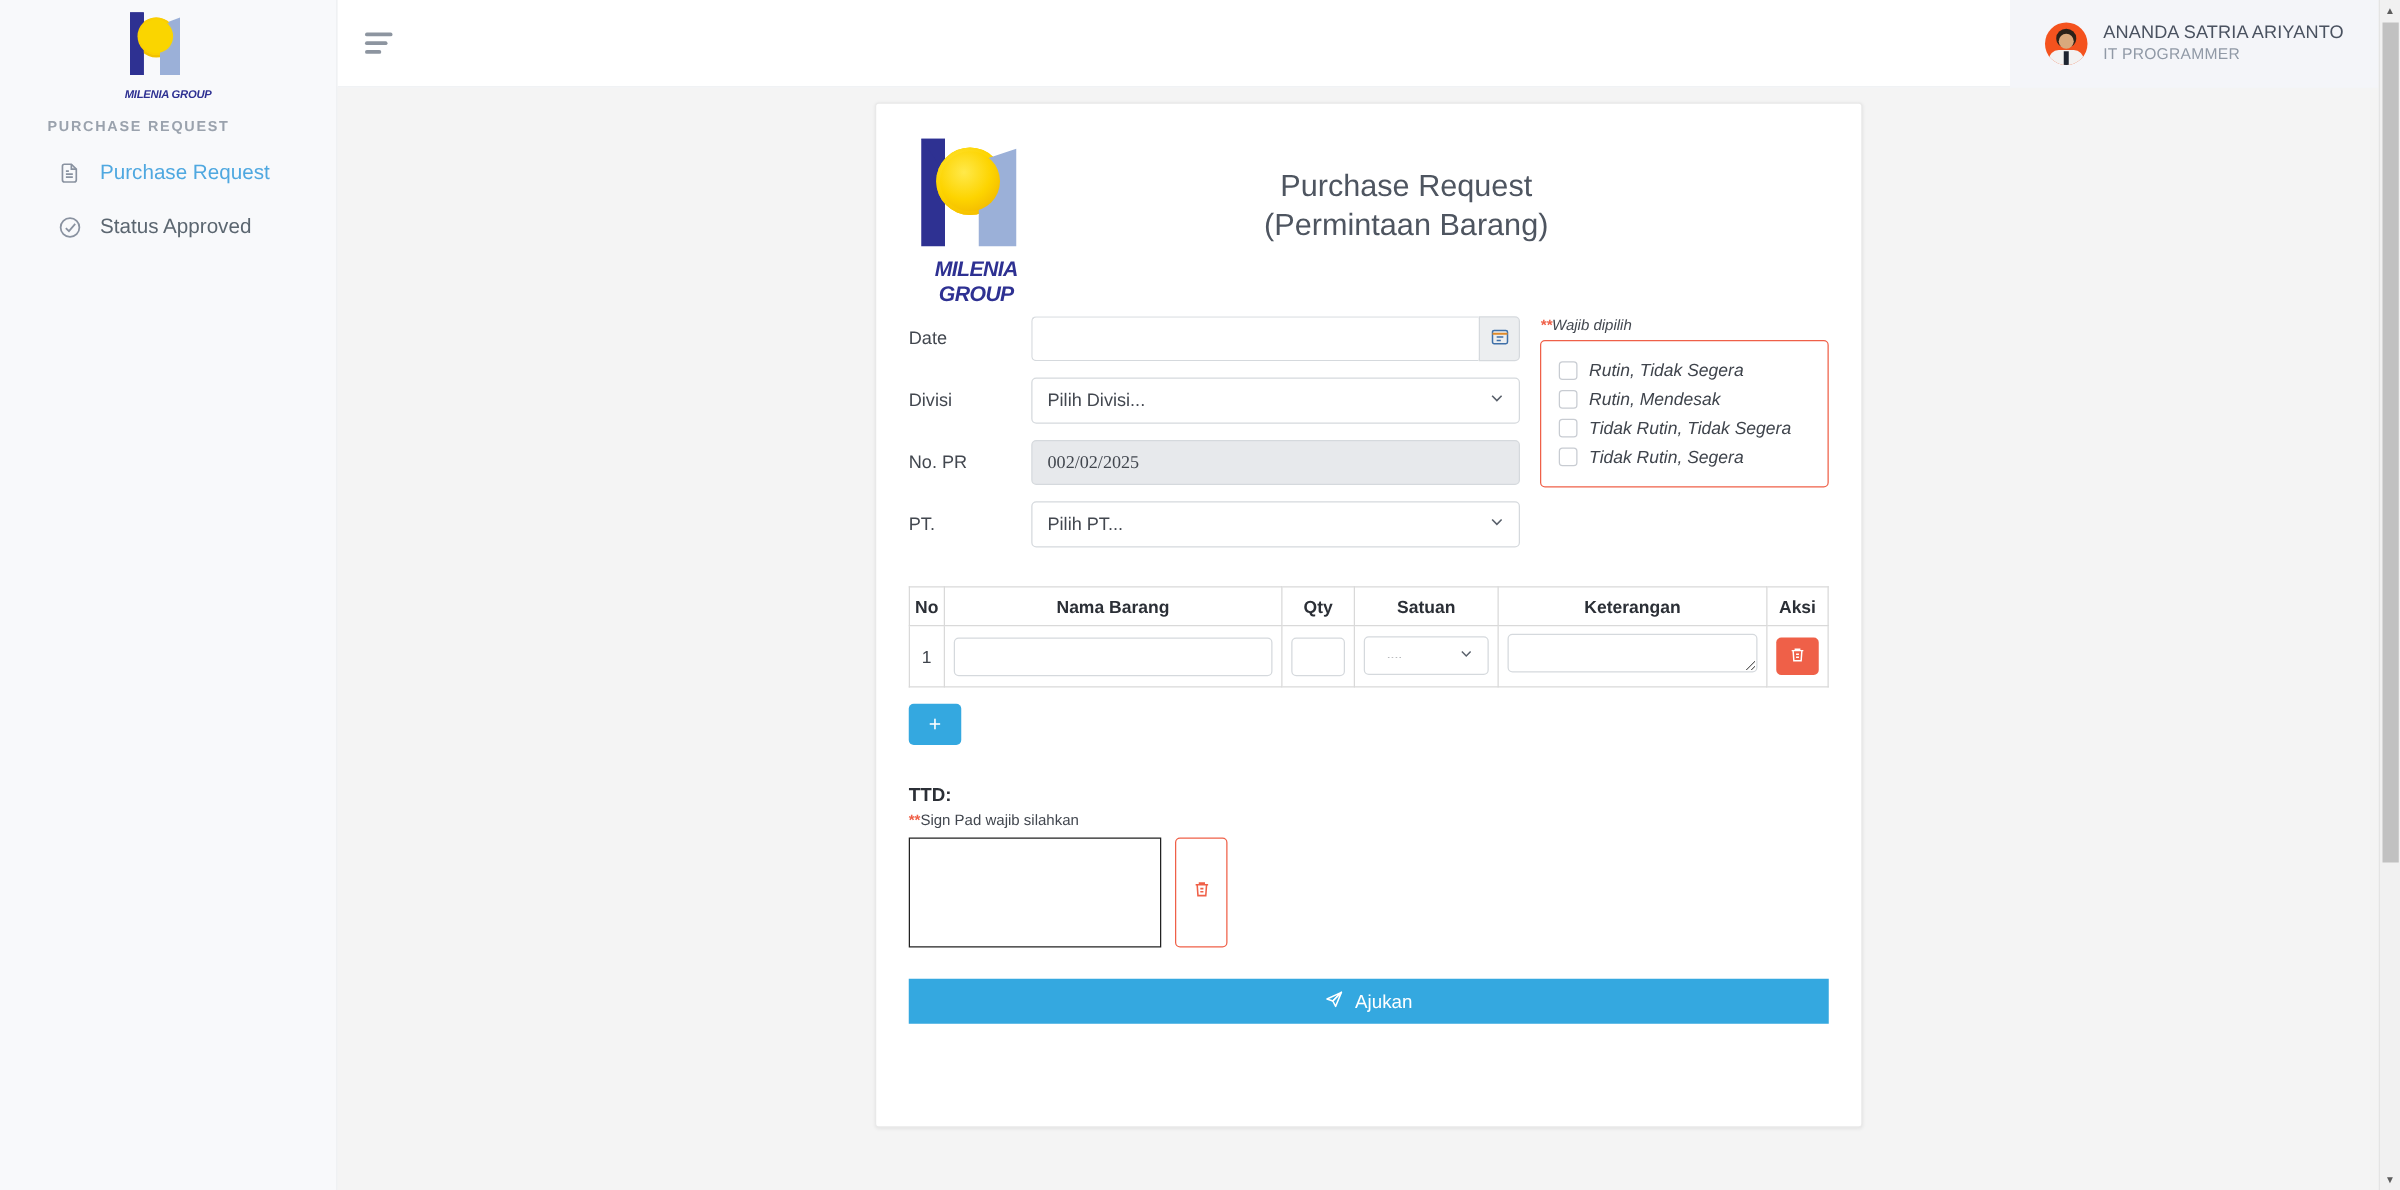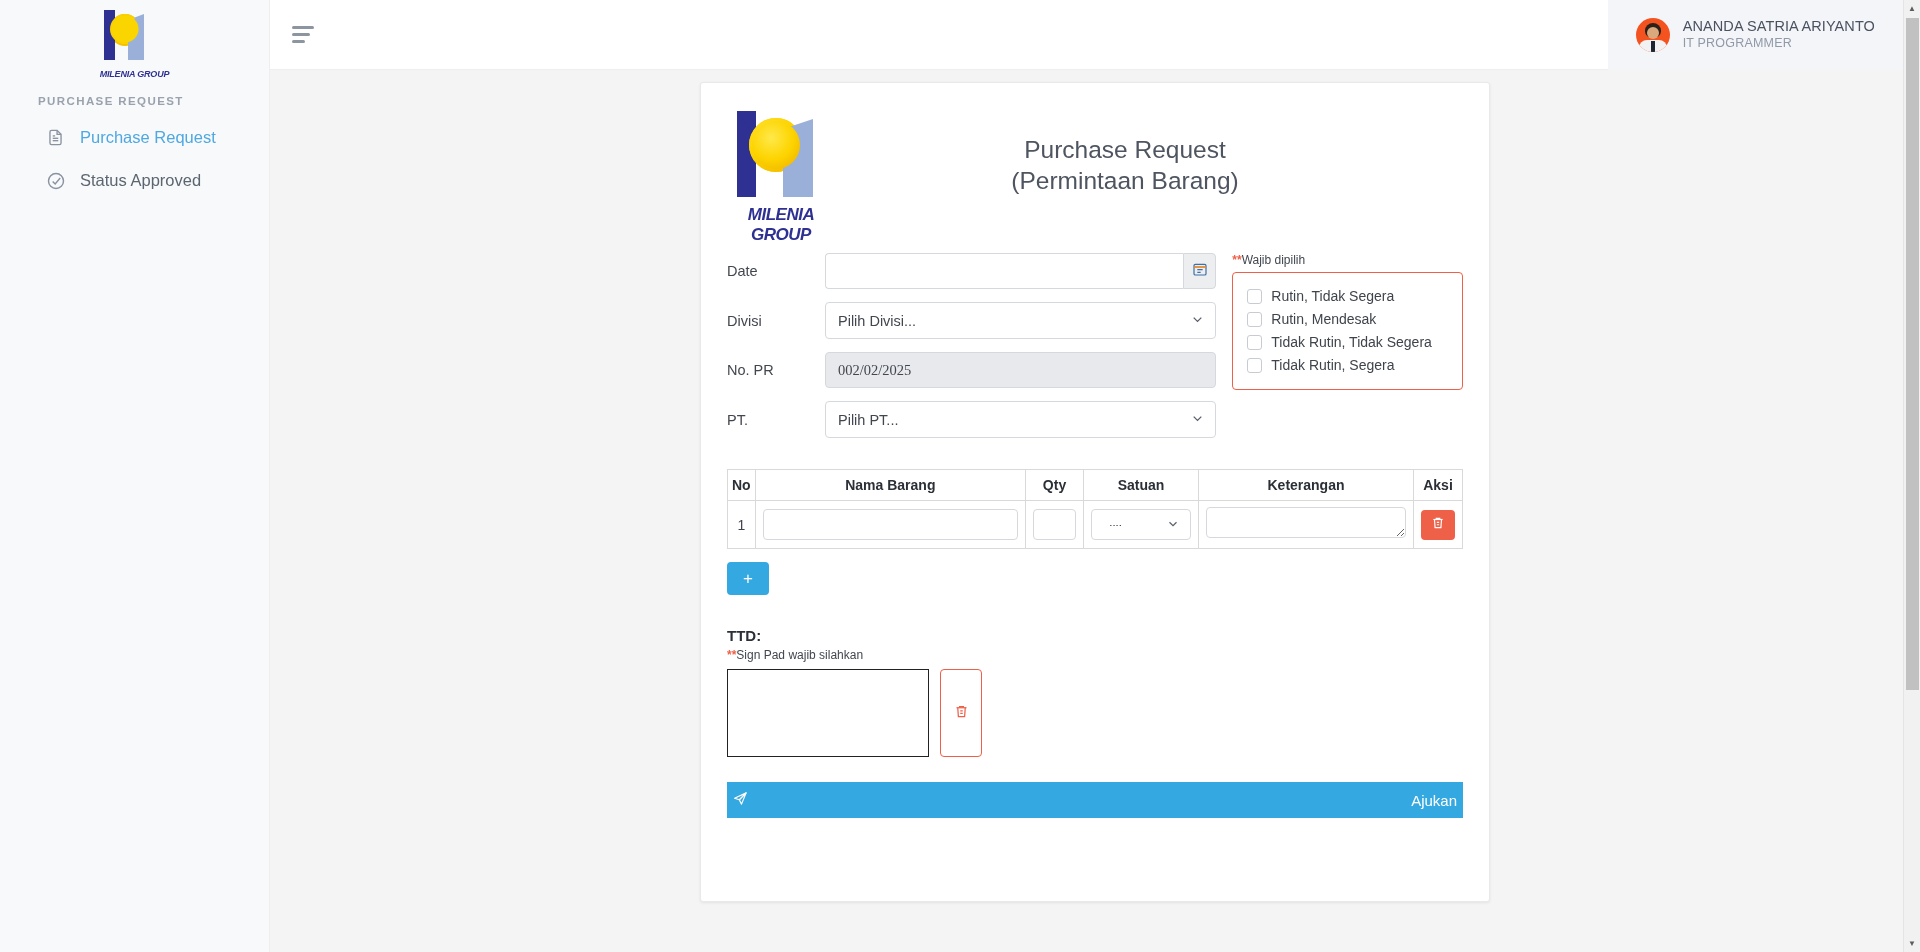--- a/index.html
+++ b/index.html
@@ -115,21 +115,21 @@
     width: 100%; height: 37px; border: 1px solid #d5d9dd; border-radius: 4px;
     font-size: 14.5px; color: #42474f; padding: 0 12px; background: #fff;
     appearance: none; -webkit-appearance: none; outline: none;
     font-family: "Liberation Sans", sans-serif;
   }
   .chev {
     position: absolute; right: 12px; top: 50%; transform: translateY(-50%);
     pointer-events: none; color: #59606b;
   }
 
-  .form-right { width: 232px; }
+  .form-right { width: 232px; font-style: italic; }
   .req-note { font-size: 12px; color: #42474f; margin-bottom: 5px; }
   .req-note b { color: #ef6048; }
   .chk-box { border: 1px solid #ef6048; border-radius: 4px; padding: 12px 10px 12px 12px; }
   .chk-row { display: flex; align-items: center; gap: 9px; padding: 3px 0 4px 2px; cursor: pointer; }
   .chk {
     width: 15px; height: 15px; flex: 0 0 15px; border: 1px solid #c8ccd2;
     border-radius: 3px; background: #fff;
   }
   .chk-label { font-size: 14px; color: #3f444c; }
 
@@ -165,21 +165,21 @@
   .ttd-row { display: flex; align-items: flex-start; gap: 11px; margin-top: 7px; }
   .sign-pad { width: 202px; height: 88px; border: 1px solid #222; background: #fff; }
   .sign-clear {
     width: 42px; height: 88px; border: 1px solid #ef6048; border-radius: 4px; background: #fff;
     display: flex; align-items: center; justify-content: center; cursor: pointer;
   }
 
   .btn-submit {
     margin-top: 25px; width: 100%; height: 36px; background: #34a8e0; border: none;
     border-radius: 0; color: #fff; font-size: 15px; cursor: pointer;
-    display: flex; align-items: center; justify-content: space-between; gap: 9px;
+    display: flex; align-items: center; justify-content: center; gap: 9px;
     font-family: "Liberation Sans", sans-serif;
   }
 
   
   .scrollbar { position: absolute; right: 0; top: 0; width: 17px; height: 952px; background: #f1f1f1; border-left: 1px solid #e4e4e4; }
   .sb-arrow { height: 17px; display: flex; align-items: center; justify-content: center; color: #5d5d5d; font-size: 8px; }
   .sb-arrow.bottom { position: absolute; bottom: 0; left: 0; right: 0; }
   .sb-thumb { position: absolute; top: 18px; left: 2px; width: 13px; height: 672px; background: #c1c1c1; border-radius: 0; }
 </style>
 </head>

